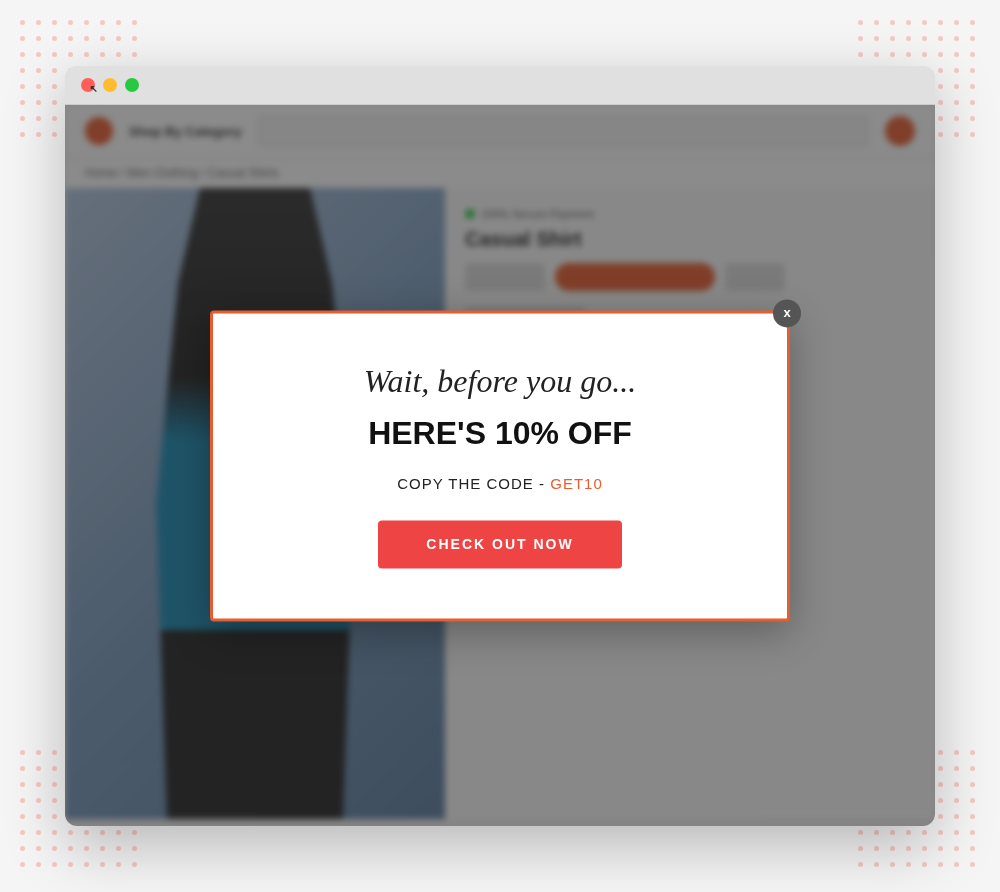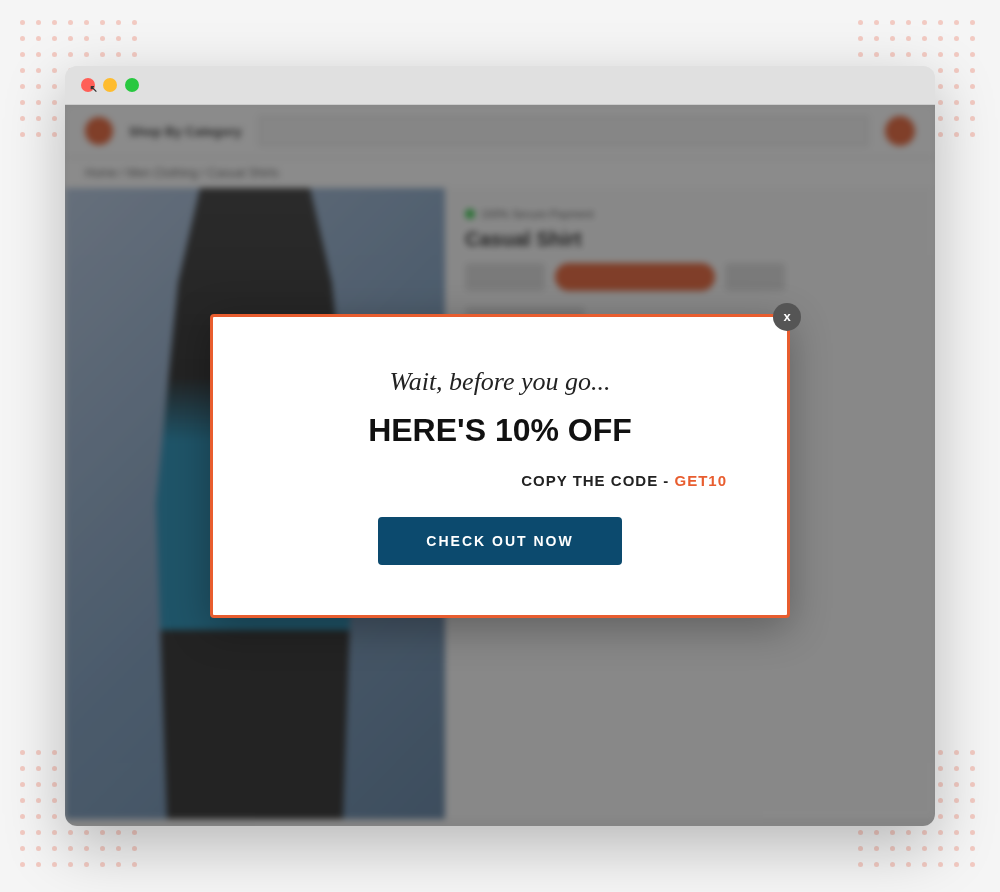--- a/index.html
+++ b/index.html
@@ -286,52 +286,51 @@
       display: flex;
       align-items: center;
       justify-content: center;
       cursor: pointer;
       border: none;
       line-height: 1;
     }
 
     .popup-subtitle {
       font-family: Georgia, 'Times New Roman', serif;
-      font-size: 26px;
+      font-size: 32px;
       font-weight: 400;
       color: #222;
       margin-bottom: 16px;
       font-style: italic;
     }
 
     .popup-title {
       font-family: Arial, sans-serif;
       font-size: 32px;
       font-weight: 900;
       color: #111;
       margin-bottom: 24px;
       line-height: 1.1;
     }
 
     .popup-code-line {
       font-size: 15px;
-      font-weight: 700;
+      font-weight: 400;
       color: #222;
       letter-spacing: 1px;
       margin-bottom: 28px;
-      text-align: right;
     }
 
     .popup-code-highlight {
       color: #e85d2f;
     }
 
     .popup-cta-btn {
       display: inline-block;
-      background: #0c4a6e;
+      background: #ef4444;
       color: #fff;
       font-size: 14px;
       font-weight: 700;
       letter-spacing: 2px;
       padding: 16px 48px;
       border-radius: 4px;
       border: none;
       cursor: pointer;
       text-transform: uppercase;
     }

